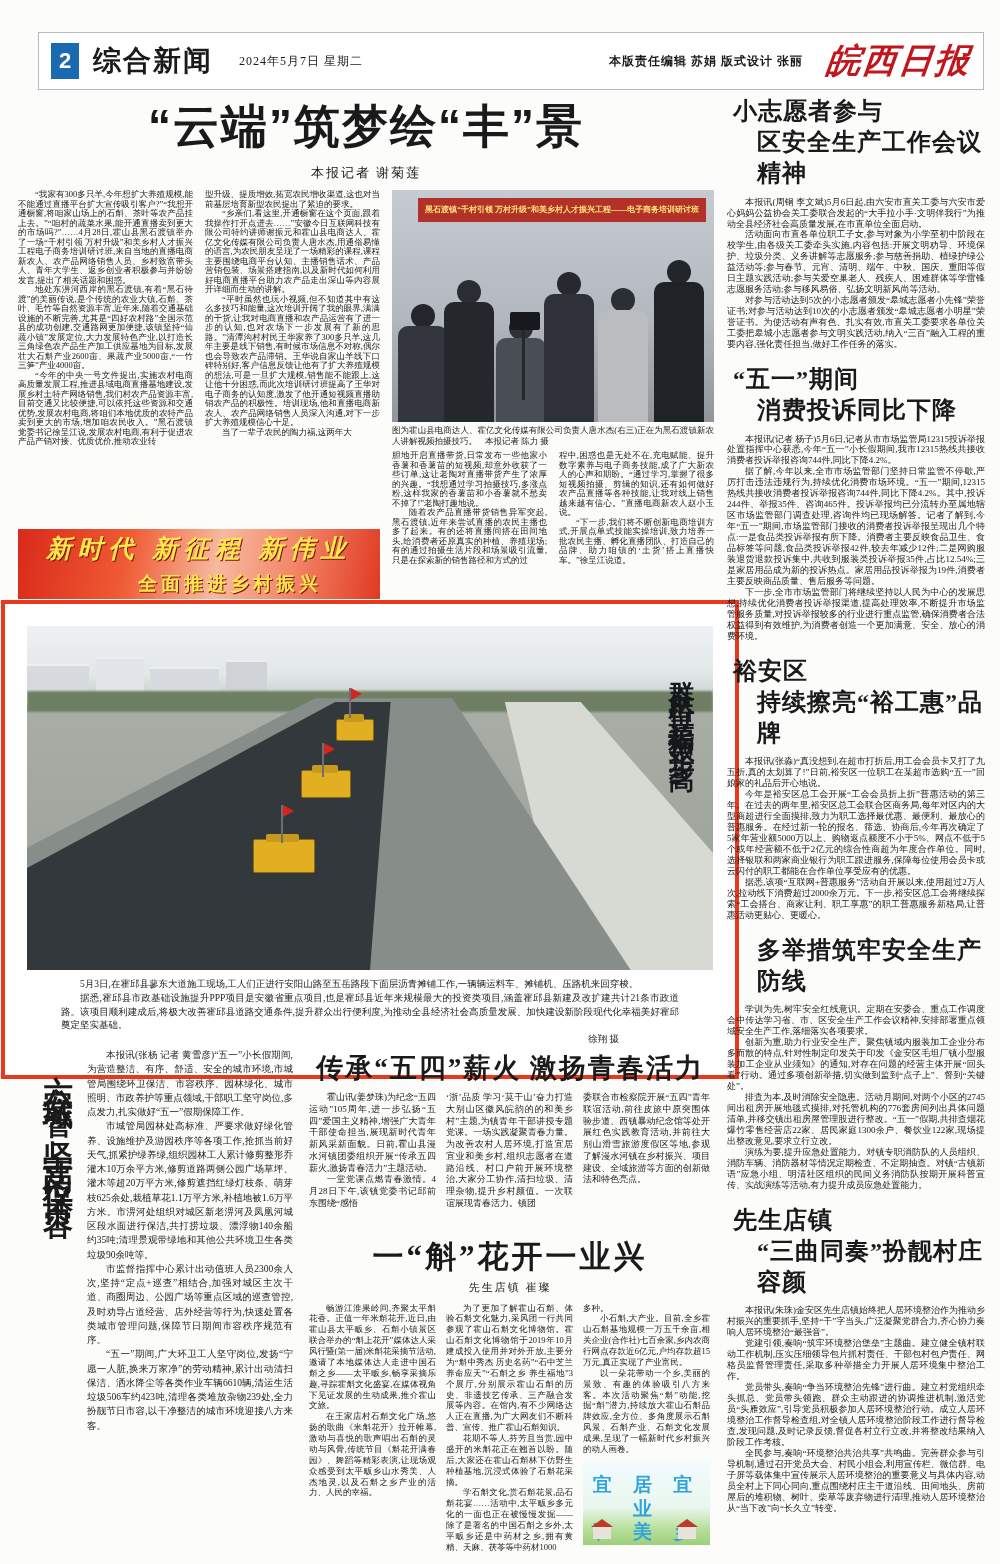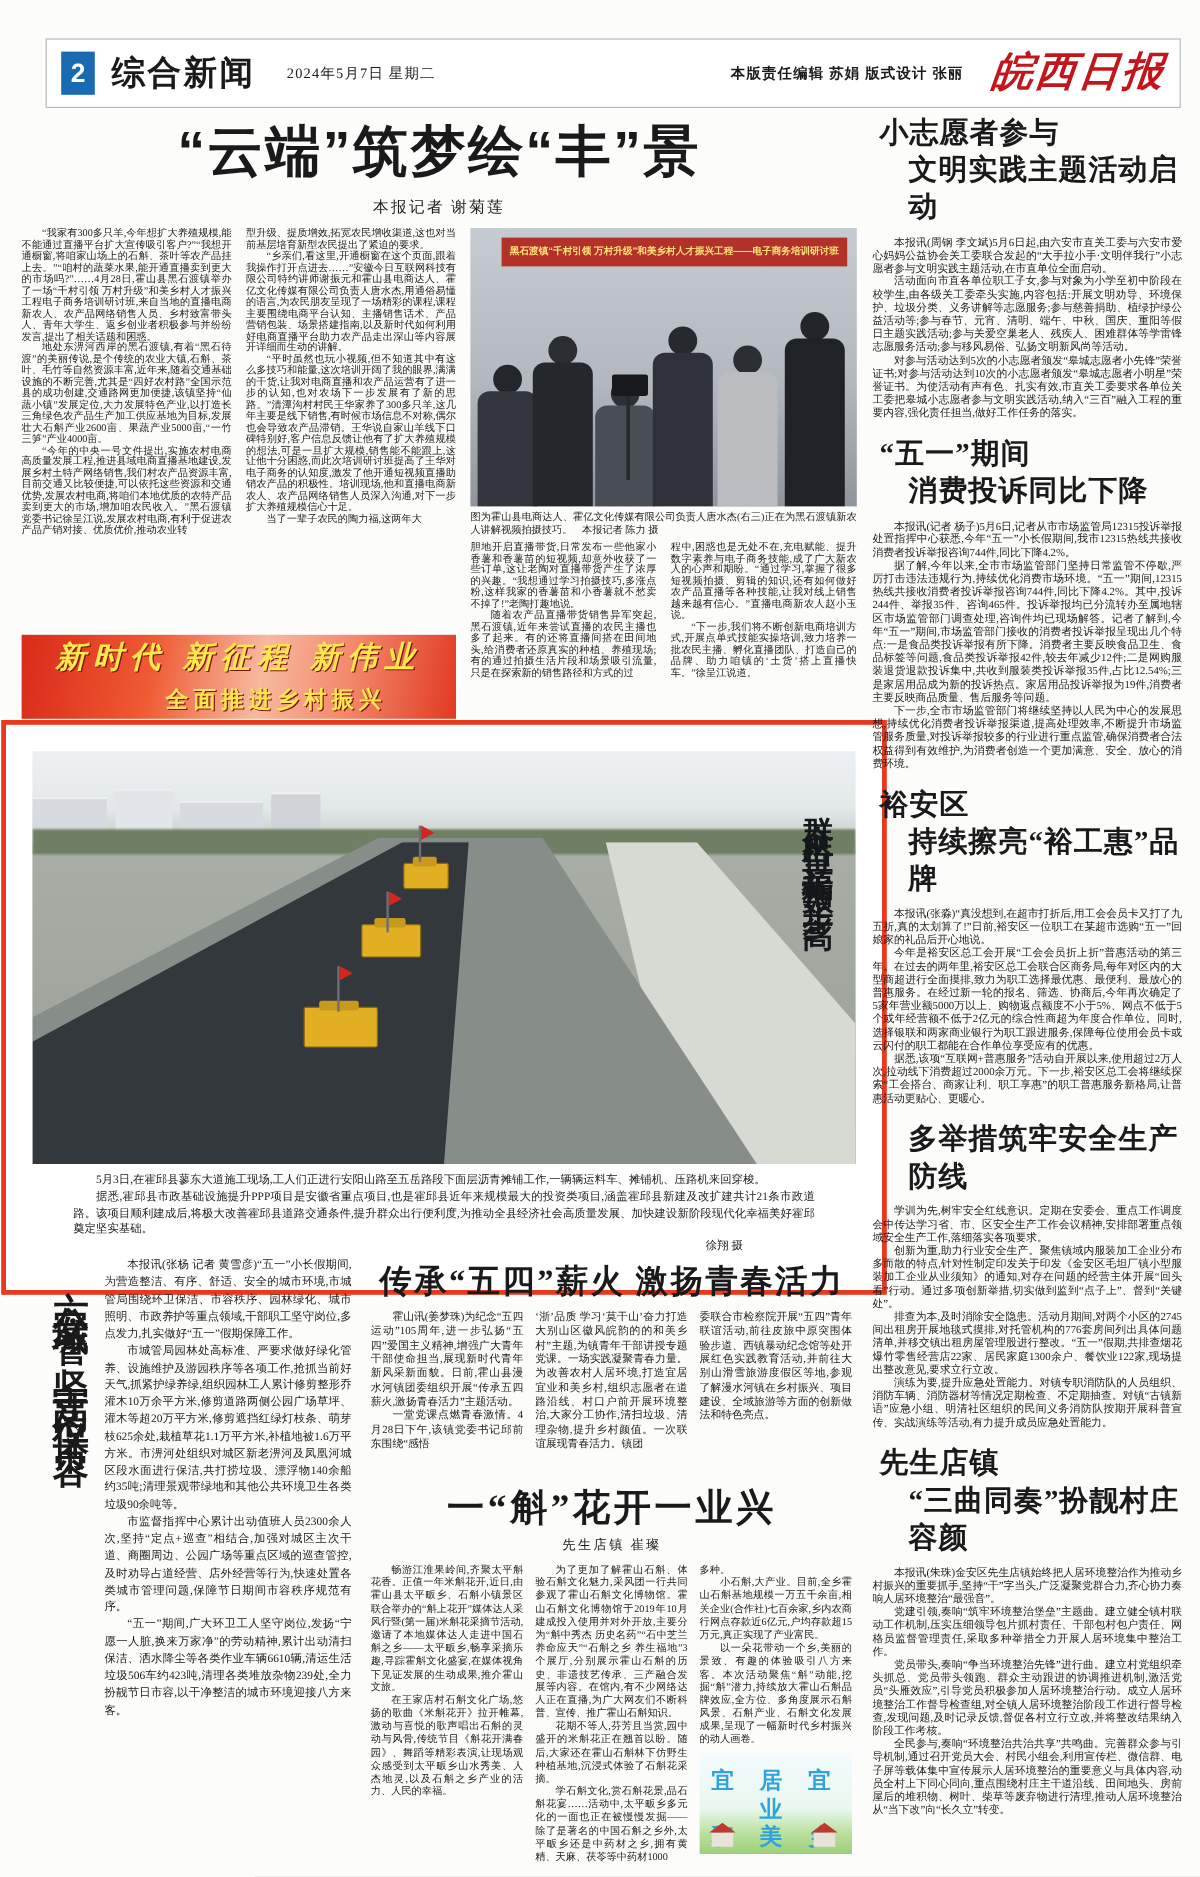--- a/index.html
+++ b/index.html
@@ -209,24 +209,24 @@
           <p class="para">据悉,霍邱县市政基础设施提升PPP项目是安徽省重点项目,也是霍邱县近年来规模最大的投资类项目,涵盖霍邱县新建及改扩建共计21条市政道路。该项目顺利建成后,将极大改善霍邱县道路交通条件,提升群众出行便利度,为推动全县经济社会高质量发展、加快建设新阶段现代化幸福美好霍邱奠定坚实基础。</p>
         </div>
       <span class="feat-credit">徐翔  摄</span>
     </div>
   </div>
 
   <div class="rightcol">
     <section class="r-art">
       <h3 class="r-title">
           <span class="t1">小志愿者参与</span>
-          <span class="t2">文明实践主题活动启动</span>
-        </h3>
-      <div class="r-body">
-          <p class="para">本报讯(周钢 李文斌)5月6日起,由六安市直关工委与六安市爱心妈妈公益协会关工委联合发起的“大手拉小手·文明伴我行”小志愿者参与文明实践主题活动,在市直单位全面启动。</p>
+          <span class="t2">区安全生产工作会议精神</span>
+        </h3>
+      <div class="r-body">
+          <p class="para">本报讯(周钢 李文斌)5月6日起,由六安市直关工委与六安市爱心妈妈公益协会关工委联合发起的“大手拉小手·文明伴我行”为推动全县经济社会高质量发展,在市直单位全面启动。</p>
           <p class="para">活动面向市直各单位职工子女,参与对象为小学至初中阶段在校学生,由各级关工委牵头实施,内容包括:开展文明劝导、环境保护、垃圾分类、义务讲解等志愿服务;参与慈善捐助、植绿护绿公益活动等;参与春节、元宵、清明、端午、中秋、国庆、重阳等假日主题实践活动;参与关爱空巢老人、残疾人、困难群体等学雷锋志愿服务活动;参与移风易俗、弘扬文明新风尚等活动。</p>
           <p class="para">对参与活动达到5次的小志愿者颁发“皋城志愿者小先锋”荣誉证书;对参与活动达到10次的小志愿者颁发“皋城志愿者小明星”荣誉证书。为使活动有声有色、扎实有效,市直关工委要求各单位关工委把皋城小志愿者参与文明实践活动,纳入“三百”融入工程的重要内容,强化责任担当,做好工作任务的落实。</p>
         </div>
     </section>
     <section class="r-art">
       <h3 class="r-title">
           <span class="t1">“五一”期间</span>
           <span class="t2">消费投诉同比下降</span>
         </h3>
       <div class="r-body">

